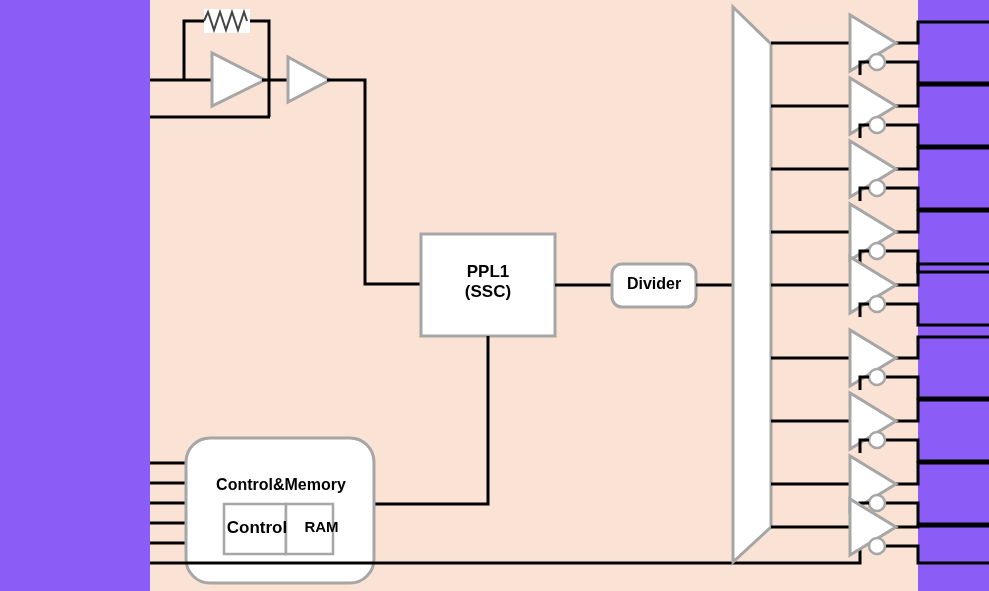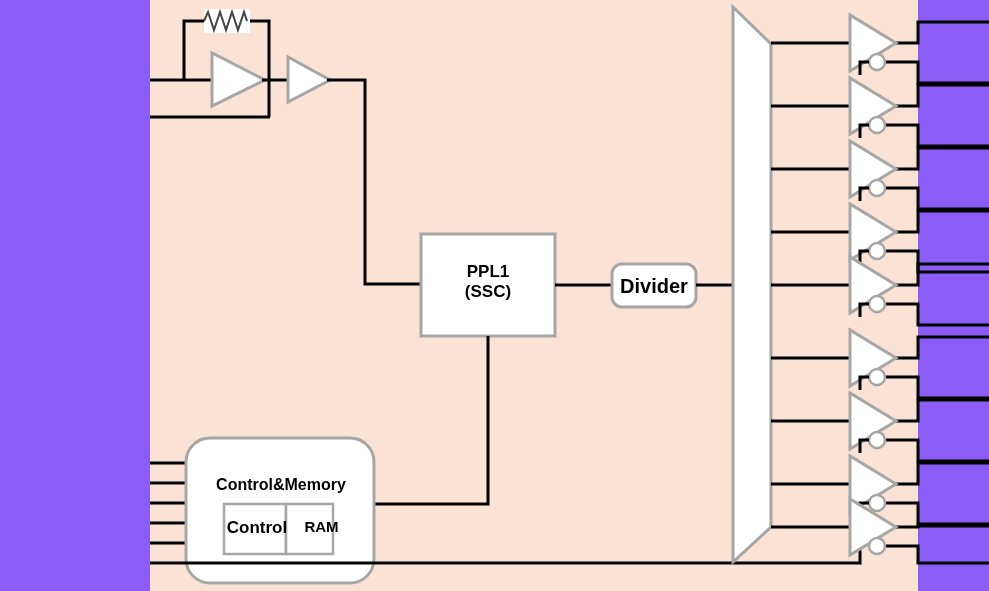--- a/index.html
+++ b/index.html
@@ -35,21 +35,21 @@
   #lbl-pll {
     left: 421px;
     top: 262px;
     width: 134px;
     font-size: 17px;
   }
   #lbl-divider {
     left: 612px;
     top: 275px;
     width: 84px;
-    font-size: 20px;
+    font-size: 16px;
   }
   #lbl-cm {
     left: 189px;
     top: 476px;
     width: 184px;
     font-size: 16px;
   }
   #lbl-control {
     left: 224px;
     top: 518px;

